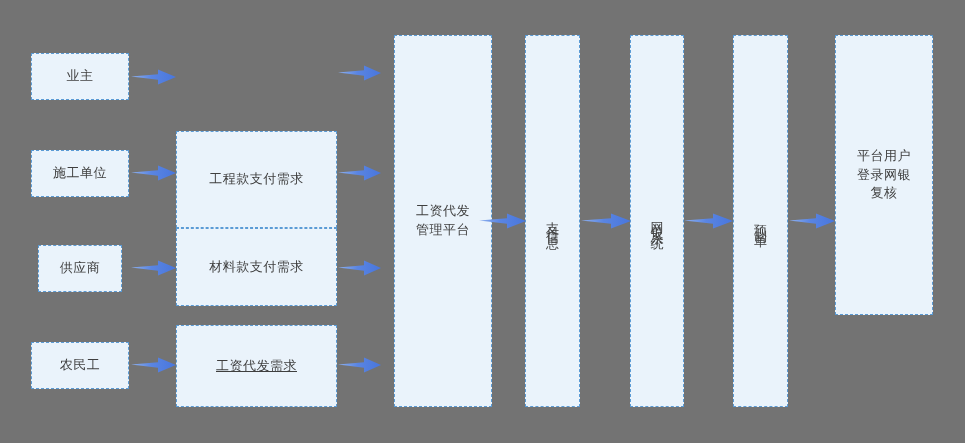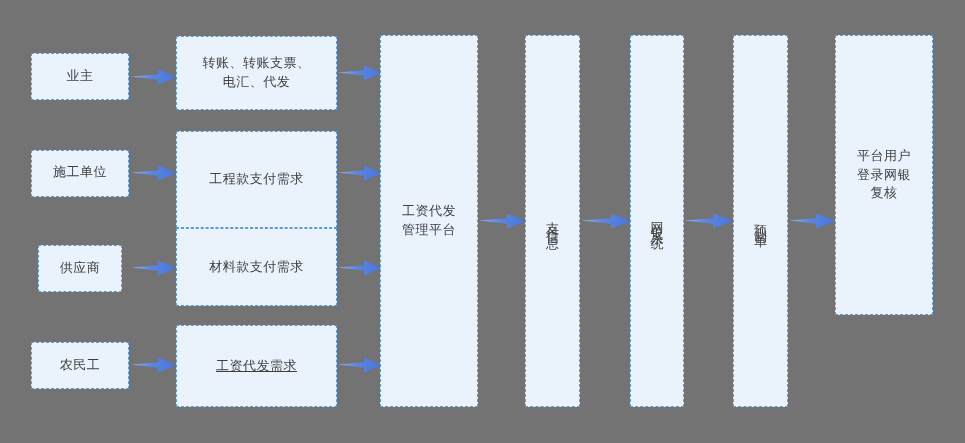--- a/index.html
+++ b/index.html
@@ -58,49 +58,46 @@
 </style>
 </head>
 <body>
 
 <div id="canvas">
 
   <div class="node" style="left:31px; top:53px; width:98px; height:47px;">
     <span class="label">业主</span>
   </div>
 
-  <div class="node" style="left:31px; top:150px; width:98px; height:47px;font-family:Liberation Mono, monospace;">
+  <div class="node" style="left:31px; top:150px; width:98px; height:47px;">
     <span class="label">施工单位</span>
   </div>
 
   <div class="node" style="left:38px; top:245px; width:84px; height:47px;">
     <span class="label">供应商</span>
   </div>
 
   <div class="node" style="left:31px; top:342px; width:98px; height:47px;justify-content:center;">
     <span class="label">农民工</span>
   </div>
 
-  <div class="node" style="left:176px; top:36px; width:161px; height:74px;">
-    <span class="label">转账、转账支票、<br>电汇、代发</span>
-  </div>
 
   <div class="node" style="left:176px; top:131px; width:161px; height:97px;">
     <span class="label">工程款支付需求</span>
   </div>
 
   <div class="node" style="left:176px; top:228px; width:161px; height:78px;text-align:right;">
     <span class="label">材料款支付需求</span>
   </div>
 
   <div class="node" style="left:176px; top:325px; width:161px; height:82px;text-decoration:underline;">
     <span class="label">工资代发需求</span>
   </div>
 
-  <div class="node" style="left:380px; top:35px; width:98px; height:372px;">
+  <div class="node" style="left:394px; top:35px; width:98px; height:372px;">
     <span class="label">工资代发<br>管理平台</span>
   </div>
 
   <div class="node vertical" style="left:525px; top:35px; width:55px; height:372px;">
     <span class="label">支付信息</span>
   </div>
 
   <div class="node vertical" style="left:630px; top:35px; width:54px; height:372px;">
     <span class="label">网银系统</span>
   </div>

